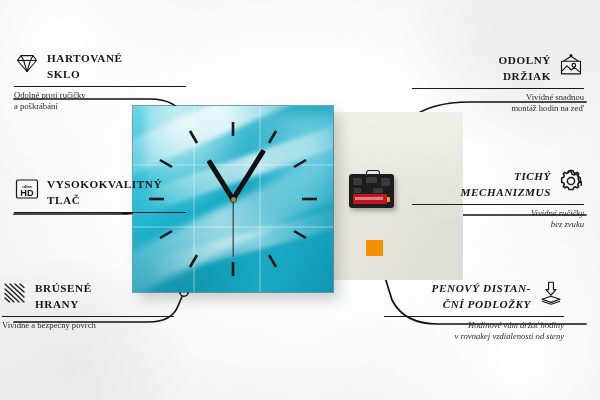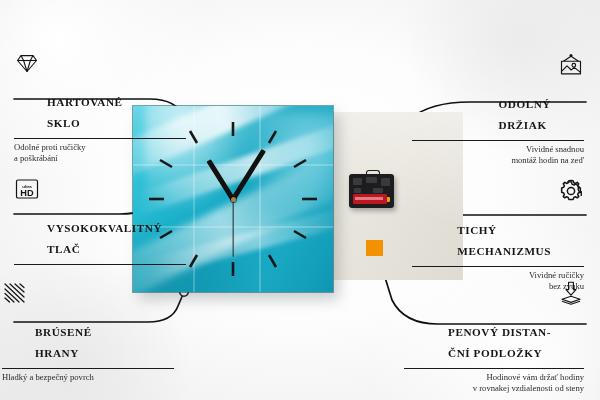--- a/index.html
+++ b/index.html
@@ -28,44 +28,43 @@
   
   #wires{position:absolute;left:0;top:0;width:600px;height:400px;}
 
   
   .feature{position:absolute;width:172px;}
   .feature .head{display:flex;align-items:flex-start;gap:7px;}
   .feature.left .head{justify-content:flex-start;}
   .feature.right .head{justify-content:flex-end;}
   .ftitle{
     font-family:"Liberation Serif", serif;
-    font-weight:bold;font-size:11.2px;line-height:21px;
+    font-weight:bold;font-size:11.2px;line-height:16px;
     letter-spacing:.55px;color:#161616;text-transform:uppercase;
     white-space:pre-line;
-    margin-top:42px;
-  }
-  .feature.right .ftitle{}
+  }
+  .feature.right .ftitle{text-align:right;}
   .rule{height:1px;background:#1a1a1a;margin-top:4px;width:100%;}
   .fsub{
     font-family:"Liberation Serif", serif;
     font-size:8.6px;line-height:10.6px;color:#2b2b2b;margin-top:3px;
     white-space:pre-line;
   }
   .feature.right .fsub{text-align:right;}
   .icon{flex:0 0 auto;width:26px;height:26px;display:block;}
   .icon svg{display:block;}
 
   
   #f-glass{left:14px;top:50px;}
   #f-print{left:14px;top:176px;}
   #f-edge{left:2px;top:280px;}
   
   #f-holder{left:412px;top:52px;}
-  #f-mech{left:412px;top:178px;}
-  #f-foam{left:404px;top:280px;width:180px;}
+  #f-mech{left:412px;top:168px;font-style:italic;}
+  #f-foam{left:384px;top:280px;width:180px;font-style:italic;}
 
   
   #photo{
     position:absolute;left:133px;top:106px;width:200px;height:186px;
   }
   #photo-shadow{
     position:absolute;left:139px;top:114px;width:200px;height:186px;
     background:rgba(90,95,100,.30);filter:blur(7px);border-radius:2px;
   }
   #wall{
@@ -281,21 +280,21 @@
           <path d="M3 18 L7.5 22"></path>
           <path d="M8 4 L22 17"></path>
           <path d="M13 4 L22 12"></path>
           <path d="M18 4 L22 7.5"></path>
         </svg>
       </span>
       <span class="ftitle">BRÚSENÉ
 HRANY</span>
     </div>
     <div class="rule"></div>
-    <div class="fsub">Hladký a bezpečný povrch</div>
+    <div class="fsub">Vividné a bezpečný povrch</div>
   </div>
 
   <div class="feature right" id="f-holder">
     <div class="head">
       <span class="ftitle">ODOLNÝ
 DRŽIAK</span>
       <span class="icon">
         <svg width="26" height="26" viewBox="0 0 26 26" fill="none" stroke="#141414" stroke-width="1.15" stroke-linejoin="round">
           <circle cx="13" cy="3.4" r="1.5" fill="#141414" stroke="none"></circle>
           <path d="M13 4.2 L5.5 9.2 M13 4.2 L20.5 9.2"></path>

